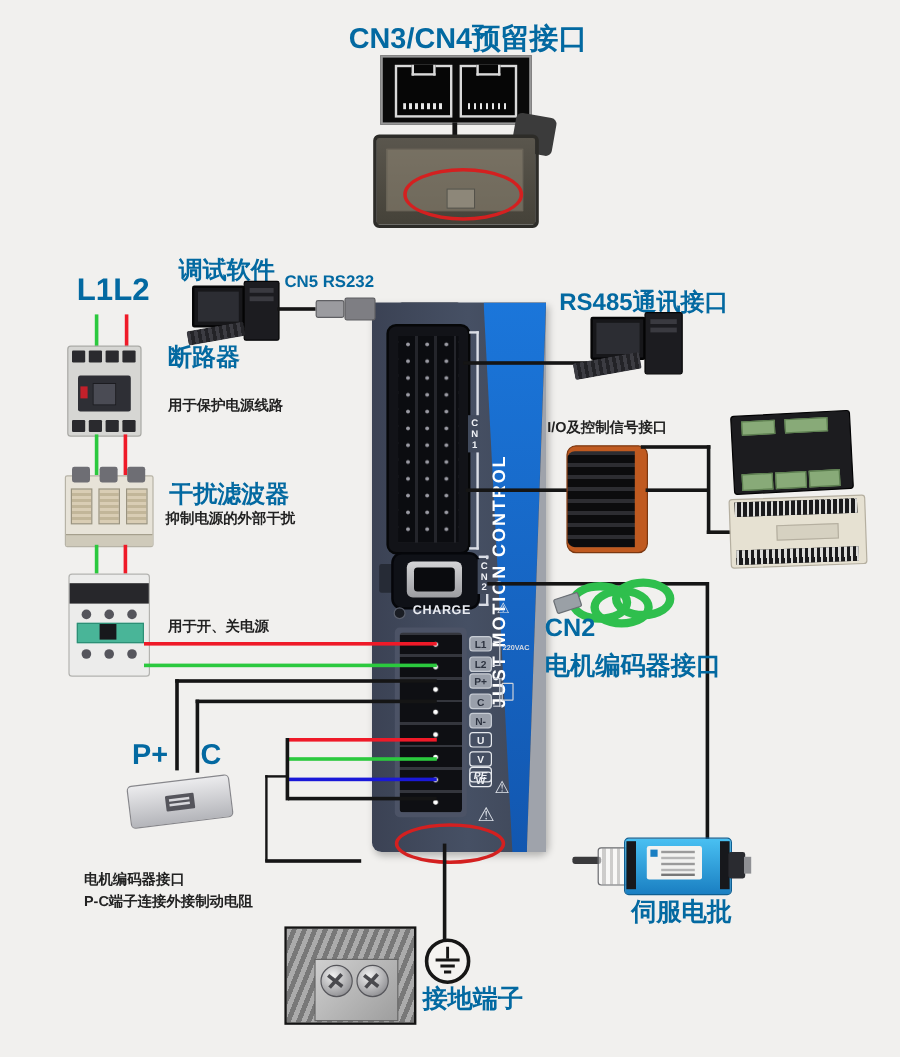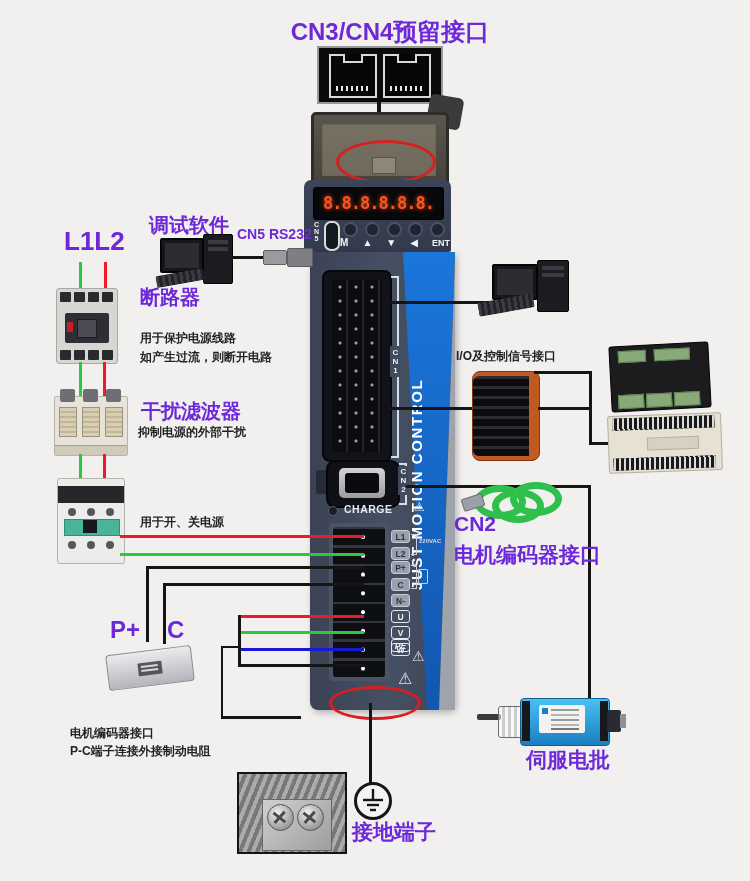--- a/index.html
+++ b/index.html
@@ -1,19 +1,19 @@
 <!DOCTYPE html>
 <html><head>
 <meta charset="utf-8">
 <style>
   html,body{margin:0;padding:0;}
   body{background:#e8e7e5;font-family:"Liberation Sans","DejaVu Sans",sans-serif;}
   .canvas{position:relative;width:750px;height:881px;margin:0 auto;background:#f1f0ee;overflow:hidden;}
   .abs{position:absolute;}
-  .t{color:#6d28d9;white-space:nowrap;}
+  .t{color:#0369a1;white-space:nowrap;}
   .title-xl{font-size:24px;font-weight:800;}
   .title{font-size:20px;font-weight:800;}
   .title-m{font-size:21px;font-weight:800;}
   .desc{font-size:12px;font-weight:600;color:#222;}
   .big-label{font-size:26px;font-weight:800;}
   .pc-label{font-size:14px;font-weight:600;}
   .wire{position:absolute;}
   .line{position:absolute;background:#151515;}
   
   .rj45box{background:#0a0a0a;border:2px solid #979染79;border:2px solid #979797;}
@@ -125,39 +125,20 @@
   </div>
   <div class="line" style="left:377px;top:102px;width:4px;height:62px;"></div>
 
   <div class="abs" style="left:428px;top:96px;width:34px;height:32px;background:#3b3b3b;border-radius:5px;transform:rotate(10deg);"></div>
   <div class="abs topcover" style="left:311px;top:112px;width:132px;height:72px;">
     <div class="cover-panel abs" style="left:8px;top:9px;width:112px;height:50px;"></div>
     <div class="red-ellipse abs" style="left:22px;top:25px;width:94px;height:38px;"></div>
     <div class="abs" style="left:58px;top:42px;width:22px;height:15px;background:#8d8779;border:1px solid #54524a;"></div>
   </div>
 
-  <div class="abs housing" style="left:304px;top:180px;width:147px;height:72px;">
-    <div class="segdisp abs" style="left:9px;top:7px;width:129px;height:31px;">8.8.8.8.8.8.</div>
-    <div class="vtext abs" style="left:9px;top:41px;font-size:7px;">CN5</div>
-    <div class="oval-port abs" style="left:20px;top:41px;width:12px;height:26px;"></div>
-    <div class="abs" style="left:39px;top:42px;width:102px;display:flex;justify-content:space-between;">
-      <div class="btn"></div>
-      <div class="btn"></div>
-      <div class="btn"></div>
-      <div class="btn"></div>
-      <div class="btn"></div>
-    </div>
-    <div class="abs btnlabels" style="left:36px;top:57px;width:110px;display:flex;justify-content:space-between;align-items:center;">
-      <span>M</span>
-      <span>▲</span>
-      <span>▼</span>
-      <span>◀</span>
-      <span style="font-size:9px;">ENT</span>
-    </div>
-  </div>
   <div class="abs" style="left:333px;top:252px;width:50px;height:8px;background:#20242e;border-radius:2px;"></div>
 
   <div class="abs drive-body" style="left:310px;top:252px;width:145px;height:458px;">
     <div class="stripe"></div>
     <div class="edgewedge"></div>
     <div class="brand" style="left:98px;top:18px;height:320px;">JUST MOTION CONTROL</div>
   </div>
 
   <div class="abs cn1conn" style="left:322px;top:270px;width:66px;height:188px;">
     <div class="pinfield"></div>
@@ -233,21 +214,20 @@
         <div class="bk-win"></div>
         <div class="bk-red"></div>
       </div>
     <div class="bk-term" style="left:3px;top:61px;"></div>
     <div class="bk-term" style="left:17px;top:61px;"></div>
     <div class="bk-term" style="left:31px;top:61px;"></div>
     <div class="bk-term" style="left:45px;top:61px;"></div>
   </div>
   <div class="abs t title" style="left:140px;top:284px;">断路器</div>
   <div class="abs t desc" style="left:140px;top:330px;">用于保护电源线路</div>
-  <div class="abs t desc" style="left:140px;top:349px;">如产生过流，则断开电路</div>
 
   <div class="wire" style="left:79px;top:362px;width:3px;height:34px;background:#2bc93e;"></div>
   <div class="wire" style="left:103px;top:362px;width:3px;height:34px;background:#ef1a28;"></div>
 
   <div class="abs filter" style="left:54px;top:396px;width:72px;height:58px;">
     <div class="ft-cap" style="left:5px;"></div>
     <div class="ft-cap" style="left:28px;"></div>
     <div class="ft-cap" style="left:51px;"></div>
     <div class="ft-coil" style="left:4px;"></div>
     <div class="ft-coil" style="left:27px;"></div>
@@ -300,20 +280,21 @@
 
   <div class="abs t title" style="left:149px;top:212px;">调试软件</div>
   <div class="abs t pc-label" style="left:237px;top:226px;">CN5 RS232</div>
   <div class="abs monitor" style="left:160px;top:238px;width:40px;height:31px;"></div>
   <div class="abs tower" style="left:203px;top:234px;width:28px;height:48px;"></div>
   <div class="abs keyboard" style="left:156px;top:272px;width:48px;height:12px;transform:rotate(-10deg);"></div>
   <div class="line" style="left:231px;top:256px;width:32px;height:3px;"></div>
   <div class="abs rsplug" style="left:263px;top:250px;width:22px;height:13px;"></div>
   <div class="abs rsplug" style="left:287px;top:248px;width:24px;height:17px;background:#7e7e83;"></div>
 
+  <div class="abs t title" style="left:466px;top:238px;">RS485通讯接口</div>
   <div class="abs monitor" style="left:492px;top:264px;width:42px;height:32px;"></div>
   <div class="abs tower" style="left:537px;top:260px;width:30px;height:50px;"></div>
   <div class="abs keyboard" style="left:478px;top:298px;width:56px;height:14px;transform:rotate(-10deg);"></div>
 
   <div class="abs t desc" style="left:456px;top:348px;">I/O及控制信号接口</div>
 
   <div class="abs ioplug" style="left:472px;top:371px;width:66px;height:88px;"></div>
   <div class="line" style="left:534px;top:371px;width:58px;height:3px;"></div>
   <div class="line" style="left:538px;top:407px;width:53px;height:3px;"></div>
   <div class="line" style="left:589px;top:371px;width:3px;height:74px;"></div>

